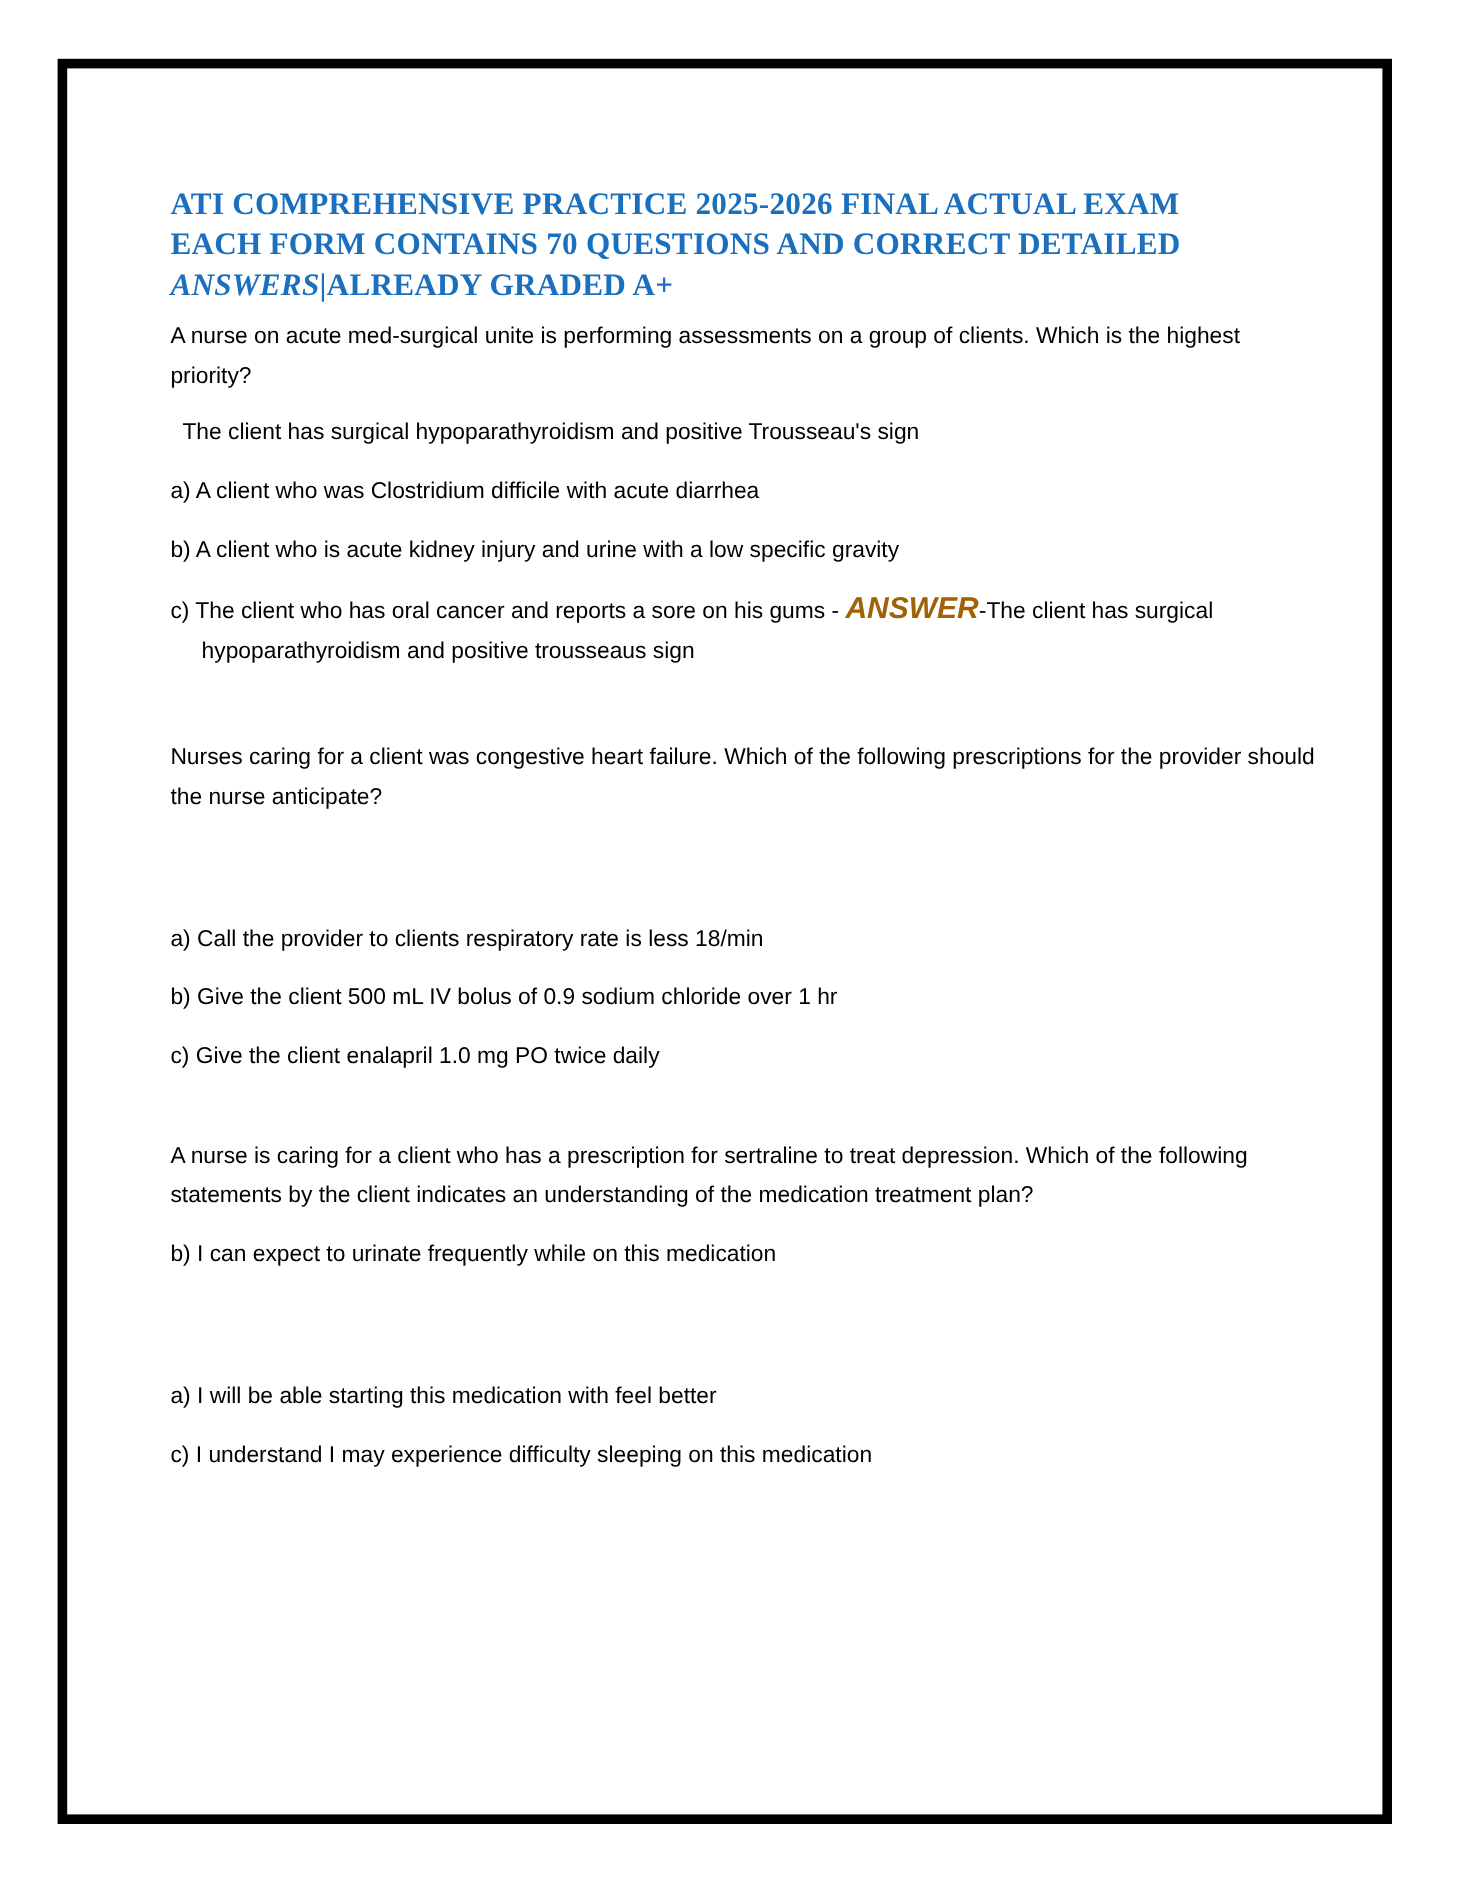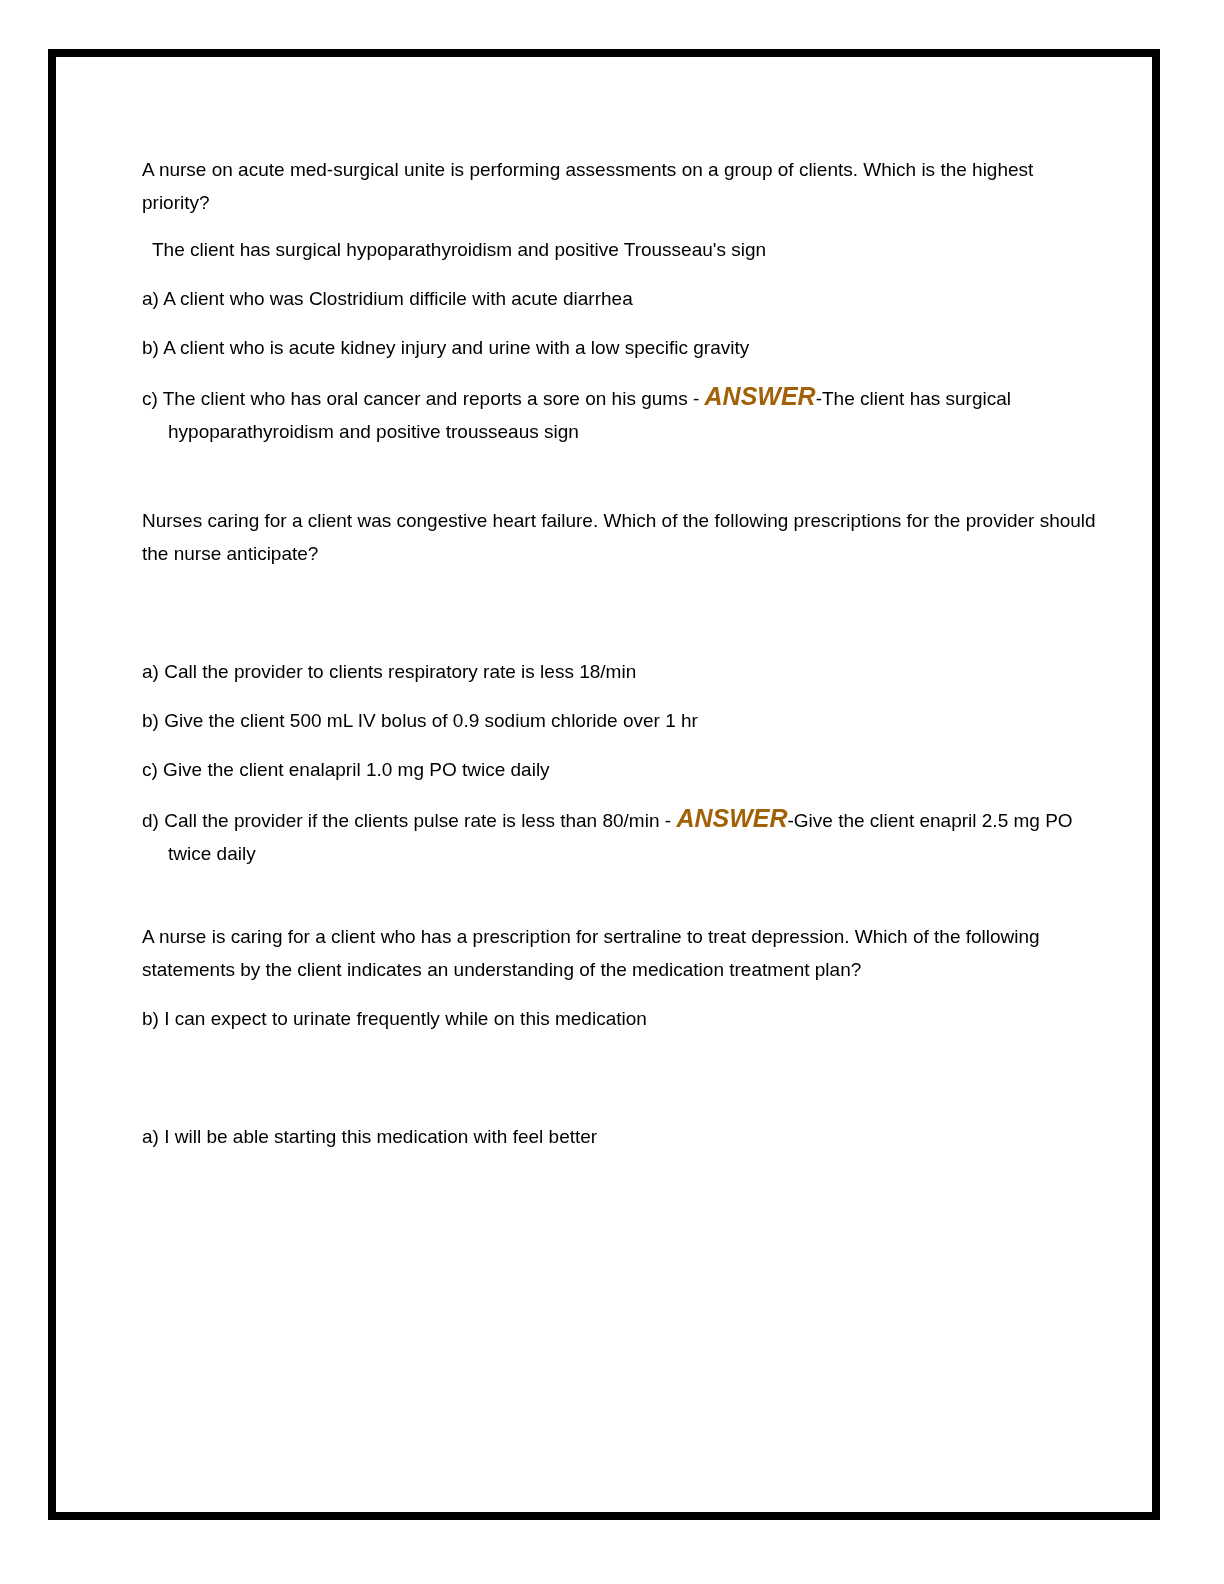--- a/index.html
+++ b/index.html
@@ -63,44 +63,49 @@
   }
   .max-w { max-width: 980px; }
 </style>
 </head>
 <body>
 
 <div class="page">
   <div class="frame">
     <div class="content">
 
+      <h1 class="doc-title max-w">
+        <span>ATI COMPREHENSIVE PRACTICE 2025-2026 FINAL ACTUAL EXAM</span><br>
+        <span>EACH FORM CONTAINS 70 QUESTIONS AND CORRECT DETAILED</span><br>
+        <span class="italic">ANSWERS</span><span>|ALREADY GRADED A+</span>
+      </h1>
 
       <p class="body-text question max-w">A nurse on acute med-surgical unite is performing assessments on a group of clients. Which is the highest priority?</p>
 
       <p class="body-text lead-answer max-w">The client has surgical hypoparathyroidism and positive Trousseau's sign</p>
 
       <p class="body-text option max-w"><span>a)</span> <span>A client who was Clostridium difficile with acute diarrhea</span></p>
 
       <p class="body-text option max-w"><span>b)</span> <span>A client who is acute kidney injury and urine with a low specific gravity</span></p>
 
       <p class="body-text option max-w"><span>c)</span> <span>The client who has oral cancer and reports a sore on his gums - </span><span class="answer-label">ANSWER</span><span>-The client has surgical hypoparathyroidism and positive trousseaus sign</span></p>
 
       <p class="body-text question q-gap-lg max-w">Nurses caring for a client was congestive heart failure. Which of the following prescriptions for the provider should the nurse anticipate?</p>
 
       <p class="body-text option first-after-q max-w"><span>a)</span> <span>Call the provider to clients respiratory rate is less 18/min</span></p>
 
       <p class="body-text option max-w"><span>b)</span> <span>Give the client 500 mL IV bolus of 0.9 sodium chloride over 1 hr</span></p>
 
       <p class="body-text option max-w"><span>c)</span> <span>Give the client enalapril 1.0 mg PO twice daily</span></p>
 
-      <p class="body-text option max-w"><span>d)</span> <span>Call the provider if the clients pulse rate is less than 80/min - </span><span class="answer-label">ANSWER</span><span>-Give the client enapril 2.5 mg PO twice daily</span></p>
 
       <p class="body-text question q-gap max-w">A nurse is caring for a client who has a prescription for sertraline to treat depression. Which of the following statements by the client indicates an understanding of the medication treatment plan?</p>
 
       <p class="body-text option max-w"><span>b)</span> <span>I can expect to urinate frequently while on this medication</span></p>
 
       <p class="body-text option first-after-q max-w"><span>a)</span> <span>I will be able starting this medication with feel better</span></p>
 
+      <p class="body-text option max-w"><span>c)</span> <span>I understand I may experience difficulty sleeping on this medication</span></p>
 
 
     </div>
   </div>
 </div>
 
 </body></html>

